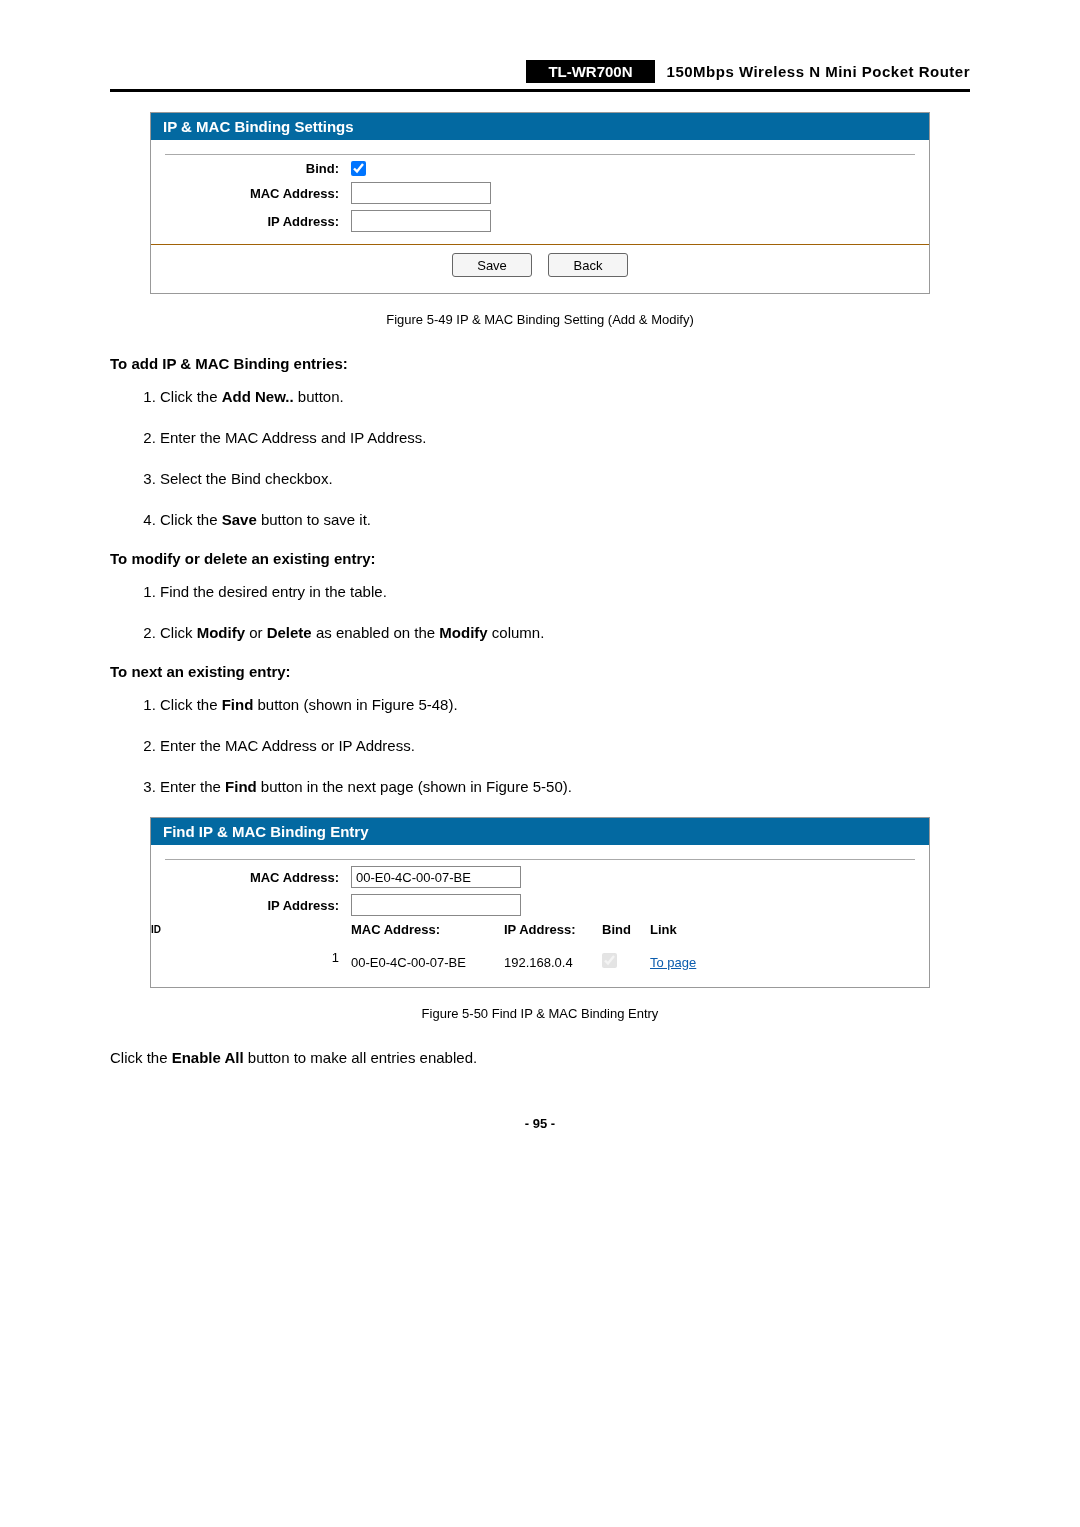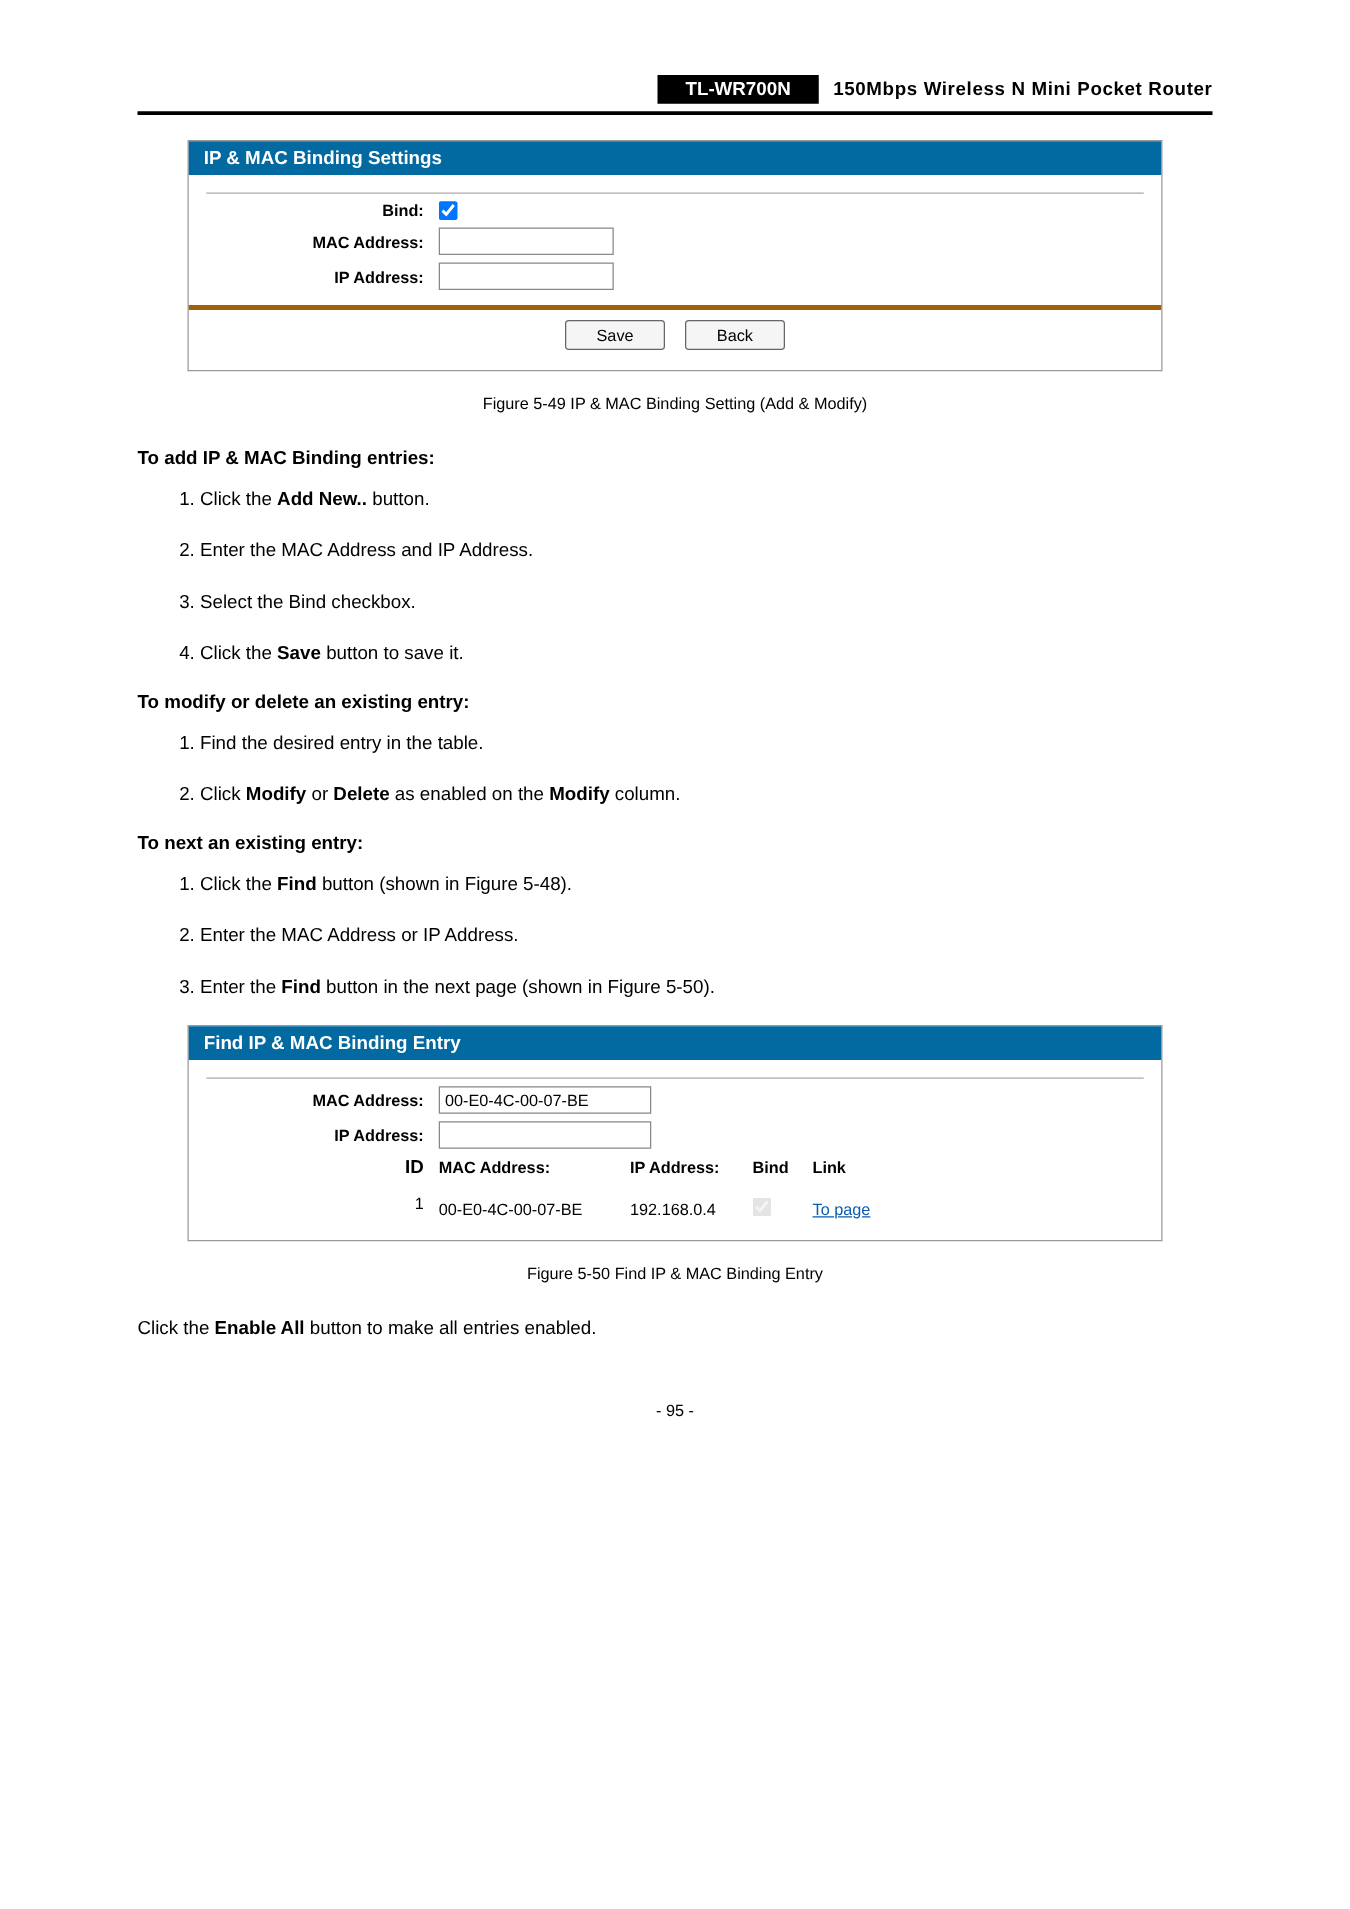--- a/index.html
+++ b/index.html
@@ -10,38 +10,38 @@
     .subtitle { font-weight: bold; font-size: 15px; padding: 3px 0 3px 12px; letter-spacing: 0.5px; }
     .panel { border: 1px solid #999; margin: 0 40px 0 40px; }
     .panel-title { background: #0369a1; color: #fff; font-weight: bold; padding: 5px 12px; font-size: 15px; }
     .panel-body { padding: 10px 0; }
     .panel-body hr { border: none; border-top: 1px solid #aaa; margin: 4px 14px; }
     .form-row { display: flex; align-items: center; margin: 6px 0; }
     .form-label { width: 200px; text-align: right; font-weight: bold; font-size: 13px; padding-right: 12px; }
     .form-ctrl { flex: 1; display: flex; align-items: center; gap: 8px; }
     .txt-input { width: 140px; height: 22px; border: 1px solid #888; padding: 0 4px; font-size: 13px; }
     .chk { width: 15px; height: 15px; }
-    .btn-row { text-align: center; padding: 8px 0 6px 0; border-top: 4px solid #a16207; margin-top: 12px; }
+    .btn-row { text-align: center; padding: 8px 0 6px 0; border-top: 1px solid #a16207; margin-top: 12px; }
     .sbtn { min-width: 80px; height: 24px; border: 1px solid #666; background: #f5f5f5; border-radius: 3px; font-size: 13px; cursor: pointer; margin: 0 6px; }
     .caption { text-align: center; margin: 18px 0 28px 0; font-size: 13px; }
     .section-h { font-weight: bold; margin: 18px 0 14px 0; font-size: 15px; }
     ol.steps { list-style: decimal; padding-left: 50px; }
     ol.steps li { margin-bottom: 20px; font-size: 15px; line-height: 1.4; }
     .tbl-head { display: flex; font-weight: bold; font-size: 13px; gap: 8px; }
     .tbl-row { display: flex; font-size: 13px; gap: 8px; align-items: center; margin-top: 10px; }
     .col-mac { width: 145px; }
     .col-ip { width: 90px; }
     .col-bind { width: 40px; }
     .col-link { }
     .link { color: #0b5cad; text-decoration: underline; cursor: pointer; }
     .disabled-chk { opacity: 0.6; }
     .final-p { margin: 22px 0 0 0; font-size: 15px; }
-    .page-num { text-align: center; margin-top: 50px; font-size: 13px; }
+    .page-num { text-align: center; margin-top: 50px; font-size: 13px; font-weight: bold; }
     b { font-weight: bold; }
-    .id-label { width: 200px; text-align: right; font-weight: bold; font-size: 15px; padding-right: 12px; }
+    .id-label { width: 200px; font-weight: bold; font-size: 10px; padding-right: 12px; }
     .id-val { width: 200px; text-align: right; font-size: 13px; padding-right: 12px; }
   </style>
 </head>
 <body>
 
 <div class="page">
 
   <div class="doc-header">
     <span class="model">TL-WR700N</span>
     <span class="subtitle">150Mbps Wireless N Mini Pocket Router</span>

